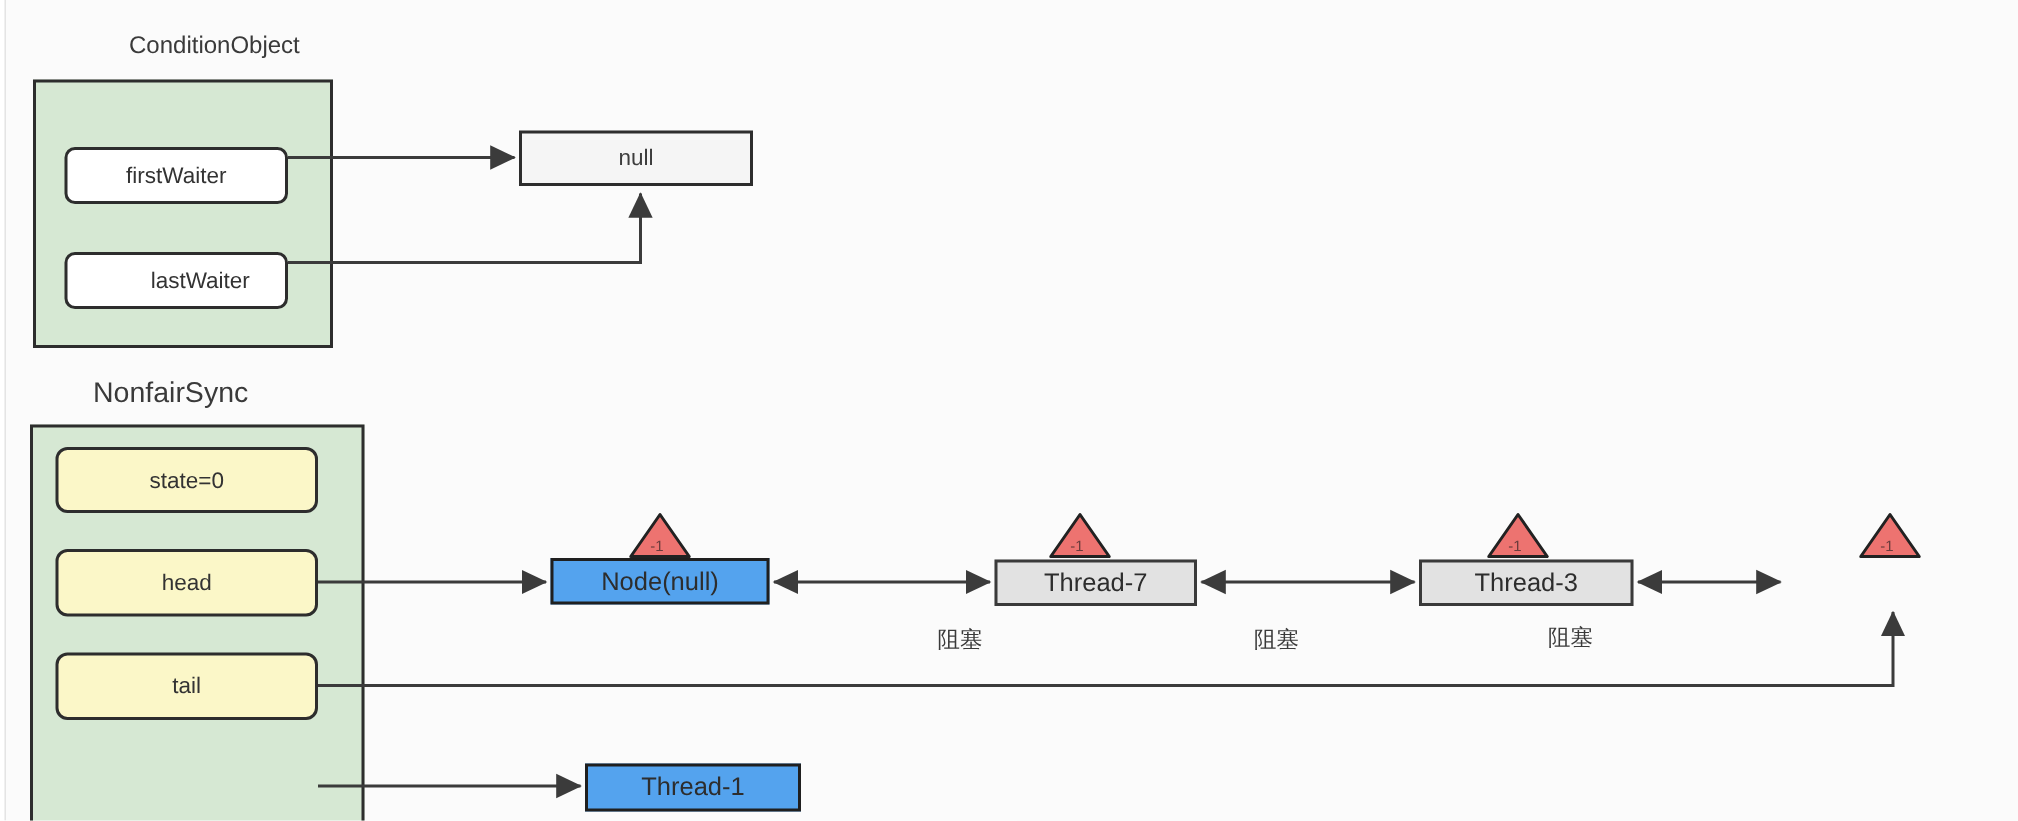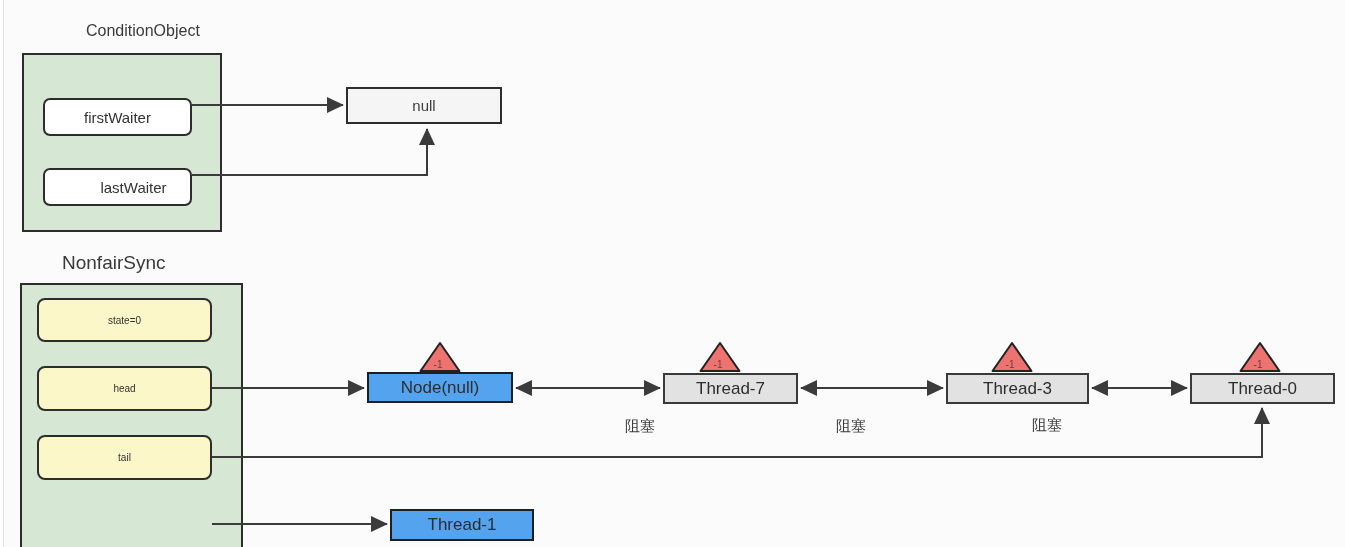--- a/index.html
+++ b/index.html
@@ -19,21 +19,21 @@
   .title-lg { font-size:19px; }
 
   .container-green { background:#d6e8d3; border:2px solid #2d2d2d; }
 
   .field-white {
     background:#ffffff; border:2px solid #2d2d2d; border-radius:7px;
     font-size:15px; color:#333;margin-top:12px;
   }
   .field-yellow {
     background:#fbf7c8; border:2px solid #2d2d2d; border-radius:8px;
-    font-size:10px; color:#333; text-align:center;
+    font-size:15px; color:#333; text-align:center;
   }
   .null-box {
     background:#f5f5f5; border:2px solid #2d2d2d;
     font-size:15px; color:#3d3d3d;
   }
   .qnode { border:2px solid #1f1f1f; font-size:17px; color:#2d2d2d; }
   .qnode-blue { background:#54a3ee; }
   .qnode-gray { background:#e2e2e2; border-color:#3a3a3a; }
 
   .blocked-label {
@@ -72,21 +72,20 @@
 
   <div class="abs flexc field-yellow" style="left:37px; top:435px; width:175px; height:45px;">tail</div>
 
 
   <div class="abs flexc qnode qnode-blue" style="left:367px; top:372px; width:146px; height:31px;">Node(null)</div>
 
   <div class="abs flexc qnode qnode-gray" style="left:663px; top:373px; width:135px; height:31px;">Thread-7</div>
 
   <div class="abs flexc qnode qnode-gray" style="left:946px; top:373px; width:143px; height:31px;">Thread-3</div>
 
-  <div class="abs flexc qnode qnode-gray" style="left:1190px; top:373px; width:145px; height:31px;">Thread-0</div>
 
   <div class="abs flexc qnode qnode-blue" style="left:390px; top:509px; width:144px; height:32px;">Thread-1</div>
 
   <svg class="tri" style="left:418px; top:340px;" width="44" height="33">
     <polygon points="22,3 41.5,31 2.5,31" fill="#ed7370" stroke="#222" stroke-width="2" stroke-linejoin="round"></polygon>
     <text x="20" y="27.5" font-size="10" fill="#6b3c3c" text-anchor="middle">-1</text>
   </svg>
   <svg class="tri" style="left:698px; top:340px;" width="44" height="33">
     <polygon points="22,3 41.5,31 2.5,31" fill="#ed7370" stroke="#222" stroke-width="2" stroke-linejoin="round"></polygon>
     <text x="20" y="27.5" font-size="10" fill="#6b3c3c" text-anchor="middle">-1</text>

